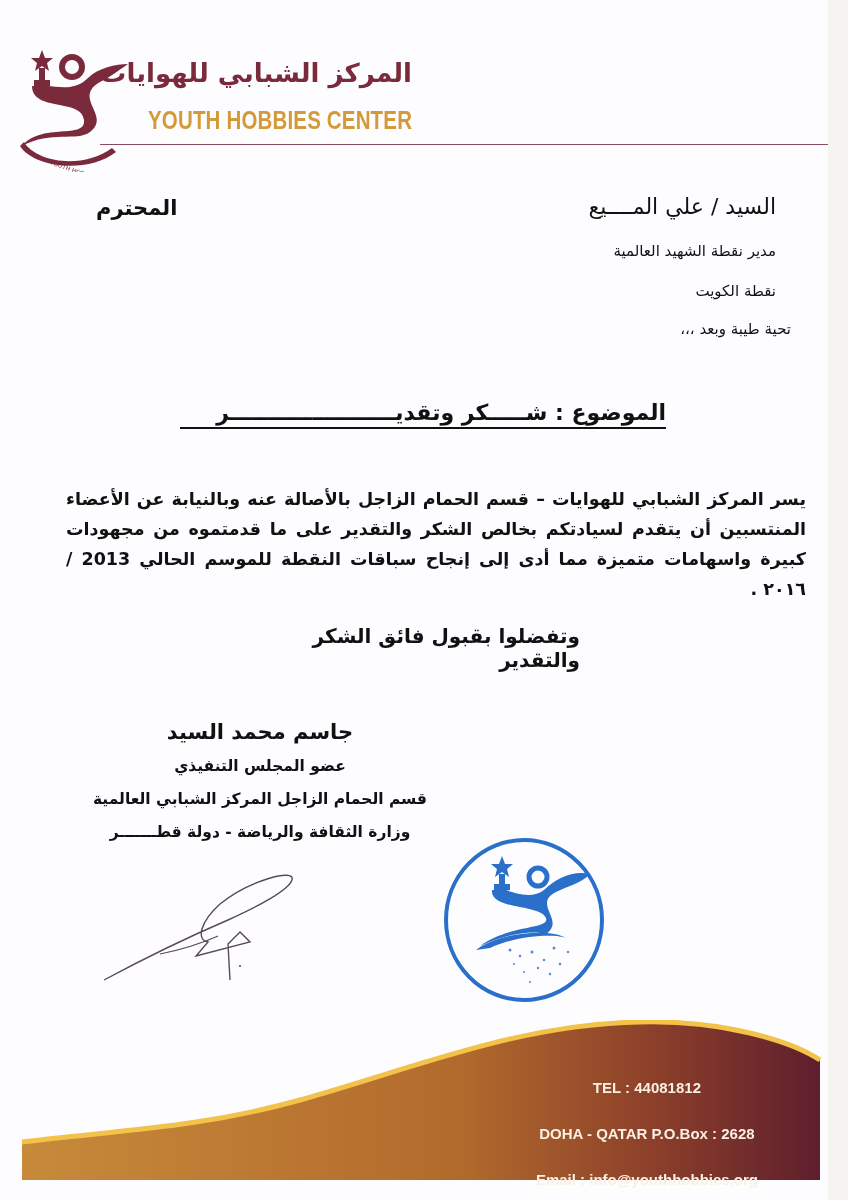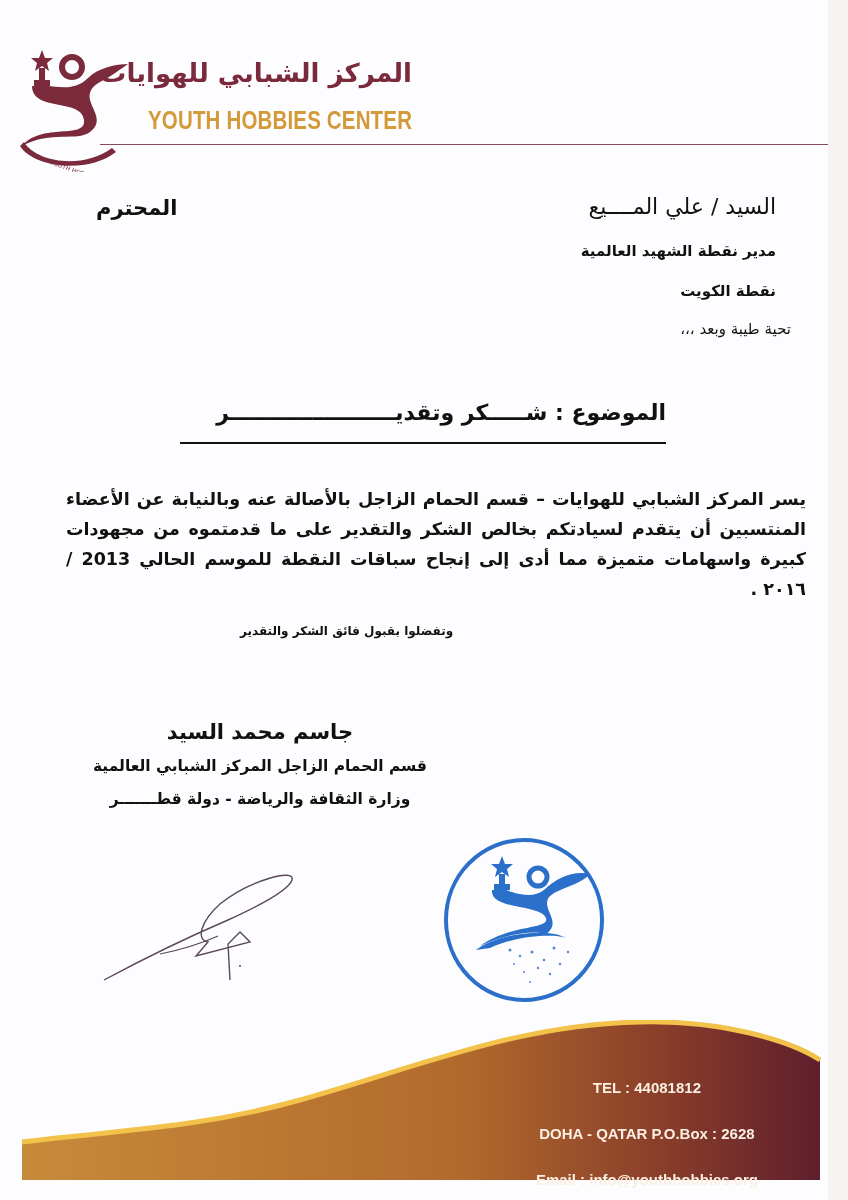--- a/index.html
+++ b/index.html
@@ -21,31 +21,31 @@
   .brand-ar { left: 150px; top: 58px; width: 262px; text-align: right;
     font-size: 26px; font-weight: bold; color: #7a2a3b; white-space: nowrap; }
   .brand-en { left: 148px; top: 106px; font-family: "Liberation Sans", sans-serif;
     font-size: 25px; font-weight: bold; color: #d39a3a; letter-spacing: 0.2px;
     transform: scaleX(0.82); transform-origin: left top; white-space: nowrap; }
   .header-rule { left: 100px; top: 144px; width: 728px; height: 1px; background: #8a4a5a; }
 
   
   .to-name { right: 52px; top: 194px; font-size: 22px; font-weight: normal; }
   .to-honor { left: 96px; top: 196px; font-size: 21px; font-weight: bold; }
-  .to-line { right: 52px; font-size: 15px; font-weight: bold; }
+  .to-line { right: 52px; font-size: 15px; font-weight: normal; }
   .greeting { right: 37px; top: 320px; font-size: 15px; }
 
   .subject { left: 180px; top: 400px; width: 486px; text-align: right;
     font-size: 22px; font-weight: bold; border-bottom: 2px solid #111;
-    padding-bottom: 17px; }
+    padding-bottom: 2px; }
 
   .body-text { left: 66px; top: 484px; width: 740px; text-align: justify;
     text-align-last: right; font-size: 17.5px; font-weight: bold; line-height: 30px; }
-  .closing { left: 240px; top: 624px; width: 340px; text-align: left;
-    font-size: 12px; font-weight: bold; }
+  .closing { left: 240px; top: 624px; width: 340px; text-align: right;
+    font-size: 20px; font-weight: bold; }
 
   .sign-block { left: 90px; top: 714px; width: 340px; text-align: center; }
   .sign-name { font-size: 21px; font-weight: bold; line-height: 36px; }
   .sign-line { font-size: 15.5px; font-weight: bold; line-height: 33px; }
 
   .signature { left: 100px; top: 870px; width: 200px; height: 115px; }
   .stamp { left: 440px; top: 834px; width: 168px; height: 172px; }
 
   
   .footer-wave { left: 0; top: 1020px; width: 828px; height: 170px; }
@@ -91,20 +91,21 @@
   <div class="abs greeting rtl">تحية طيبة وبعد ،،،</div>
 
   <div class="abs subject rtl">الموضوع : شـــــكر وتقديــــــــــــــــــــــر</div>
 
   <div class="abs body-text" dir="rtl">يسر المركز الشبابي للهوايات – قسم الحمام الزاجل  بالأصالة عنه وبالنيابة عن الأعضاء المنتسبين  أن يتقدم لسيادتكم بخالص الشكر والتقدير على ما قدمتموه من مجهودات كبيرة واسهامات متميزة مما أدى إلى إنجاح سباقات النقطة للموسم الحالي 2013 / ٢٠١٦ .</div>
 
   <div class="abs closing rtl">وتفضلوا بقبول فائق الشكر والتقدير</div>
 
   <div class="abs sign-block" dir="rtl">
     <div class="sign-name">جاسم محمد السيد</div>
+    <div class="sign-line">عضو المجلس التنفيذي</div>
     <div class="sign-line">قسم الحمام الزاجل المركز الشبابي العالمية</div>
     <div class="sign-line">وزارة الثقافة والرياضة - دولة قطـــــــر</div>
   </div>
 
   <svg class="abs signature" viewBox="0 0 200 115">
     <path d="M4 110 C 60 80, 100 62, 128 50 C 150 40, 188 22, 192 10 C 196 -2, 150 10, 120 34 C 100 52, 96 70, 108 72 L 96 86 L 150 72 L 140 62 C 136 66, 132 70, 128 74 L 130 110" fill="none" stroke="#5a4a52" stroke-width="1.4"></path>
     <path d="M60 84 C 80 80, 100 74, 118 66" fill="none" stroke="#5a4a52" stroke-width="1.2"></path>
     <circle cx="140" cy="96" r="1" fill="#5a4a52"></circle>
   </svg>
 

